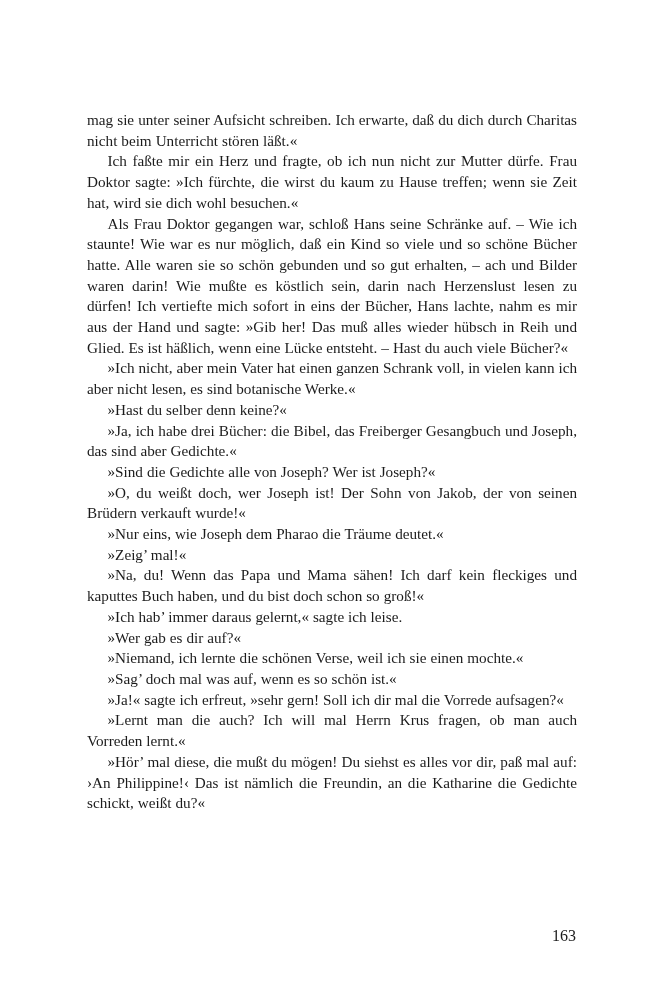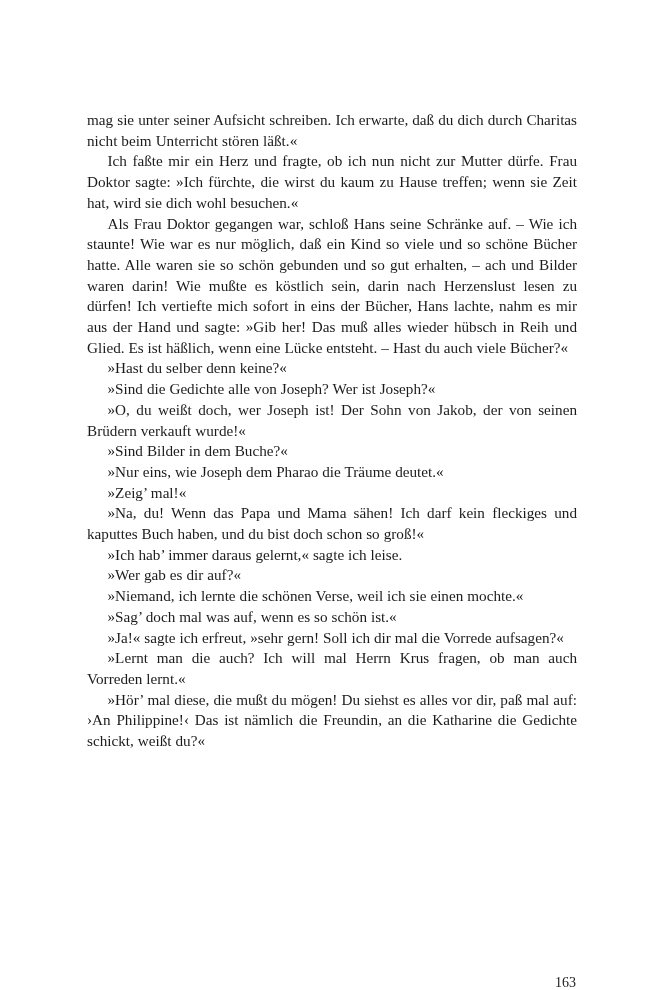--- a/index.html
+++ b/index.html
@@ -33,37 +33,37 @@
     margin: 0;
     padding: 0;
   }
   .para.indent {
     text-indent: 1.35em;
   }
   .page-number {
     position: absolute;
     right: 84px;
     top: 927px;
-    font-size: 14px;
+    font-size: 16px;
     color: #1b1b1b;
-    margin-top: 48px;
   }
 </style>
 </head>
 <body>
 
 <div class="page">
   <div class="text-block" id="text-block">
       <p class="para">mag sie unter seiner Aufsicht schreiben. Ich erwarte, daß du dich durch Charitas nicht beim Unterricht stören läßt.«</p>
       <p class="para indent">Ich faßte mir ein Herz und fragte, ob ich nun nicht zur Mutter dürfe. Frau Doktor sagte: »Ich fürchte, die wirst du kaum zu Hause treffen; wenn sie Zeit hat, wird sie dich wohl besuchen.«</p>
       <p class="para indent">Als Frau Doktor gegangen war, schloß Hans seine Schränke auf. – Wie ich staunte! Wie war es nur möglich, daß ein Kind so viele und so schöne Bücher hatte. Alle waren sie so schön gebunden und so gut erhalten, – ach und Bilder waren darin! Wie mußte es köstlich sein, darin nach Herzenslust lesen zu dürfen! Ich vertiefte mich sofort in eins der Bücher, Hans lachte, nahm es mir aus der Hand und sagte: »Gib her! Das muß alles wieder hübsch in Reih und Glied. Es ist häßlich, wenn eine Lücke entsteht. – Hast du auch viele Bücher?«</p>
+      <p class="para indent">»Ich nicht, aber mein Vater hat einen ganzen Schrank voll, in vielen kann ich aber nicht lesen, es sind botanische Werke.«</p>
       <p class="para indent">»Hast du selber denn keine?«</p>
+      <p class="para indent">»Ja, ich habe drei Bücher: die Bibel, das Freiberger Gesangbuch und Joseph, das sind aber Gedichte.«</p>
       <p class="para indent">»Sind die Gedichte alle von Joseph? Wer ist Joseph?«</p>
       <p class="para indent">»O, du weißt doch, wer Joseph ist! Der Sohn von Jakob, der von seinen Brüdern verkauft wurde!«</p>
-      <p class="para indent">»Sind Bilder in dem Buche?«</p>
       <p class="para indent">»Nur eins, wie Joseph dem Pharao die Träume deutet.«</p>
       <p class="para indent">»Zeig’ mal!«</p>
       <p class="para indent">»Na, du! Wenn das Papa und Mama sähen! Ich darf kein fleckiges und kaputtes Buch haben, und du bist doch schon so groß!«</p>
       <p class="para indent">»Ich hab’ immer daraus gelernt,« sagte ich leise.</p>
       <p class="para indent">»Wer gab es dir auf?«</p>
       <p class="para indent">»Niemand, ich lernte die schönen Verse, weil ich sie einen mochte.«</p>
       <p class="para indent">»Sag’ doch mal was auf, wenn es so schön ist.«</p>
       <p class="para indent">»Ja!« sagte ich erfreut, »sehr gern! Soll ich dir mal die Vorrede aufsagen?«</p>
       <p class="para indent">»Lernt man die auch? Ich will mal Herrn Krus fragen, ob man auch Vorreden lernt.«</p>
       <p class="para indent">»Hör’ mal diese, die mußt du mögen! Du siehst es alles vor dir, paß mal auf: ›An Philippine!‹ Das ist nämlich die Freundin, an die Katharine die Gedichte schickt, weißt du?«</p>

